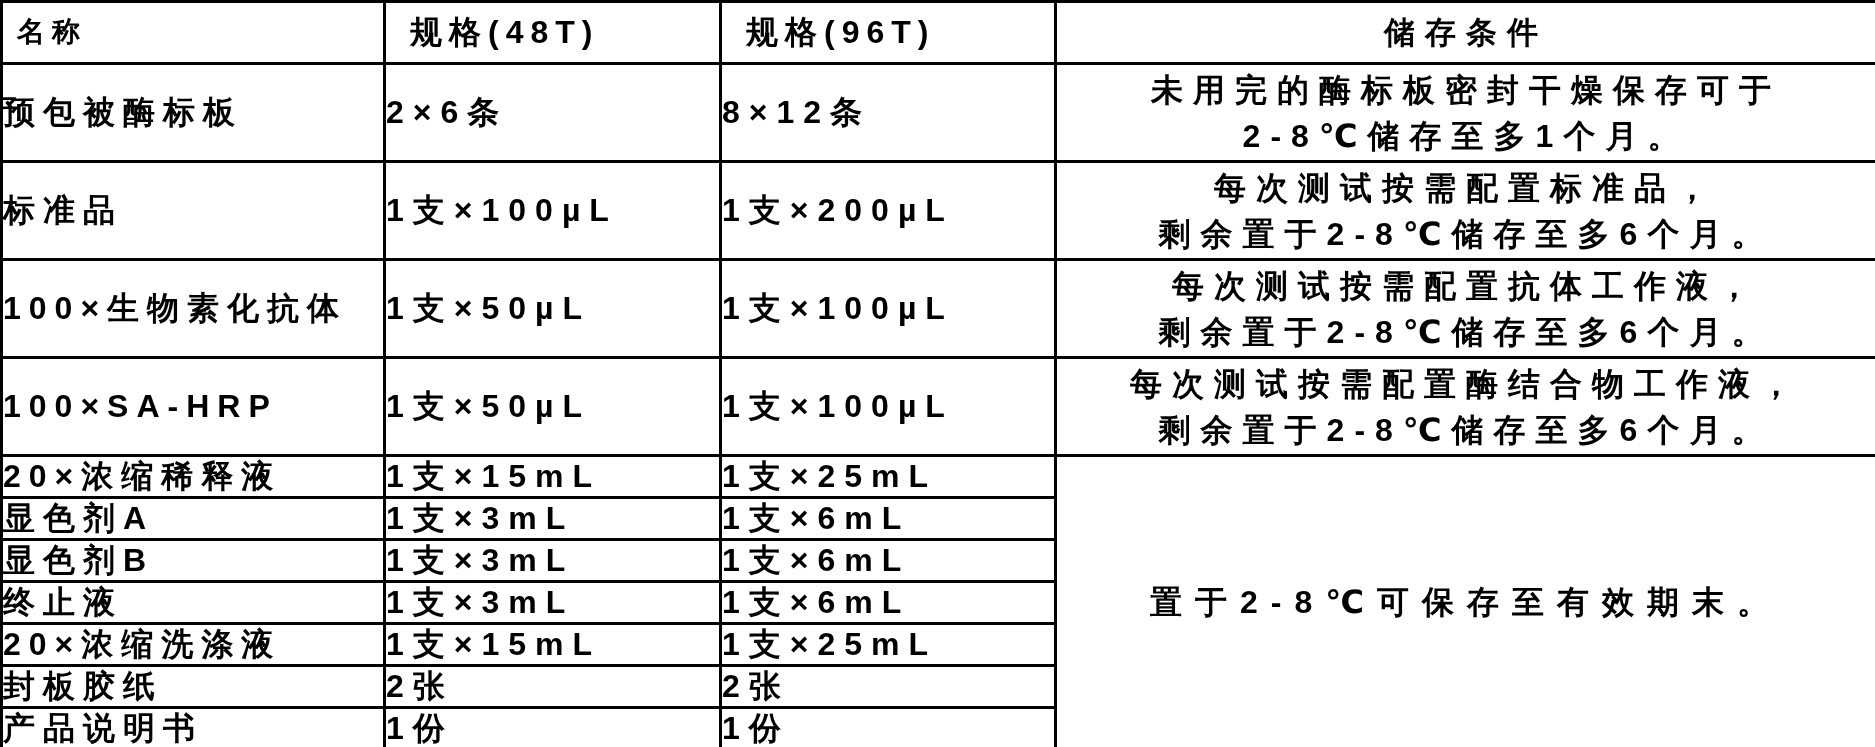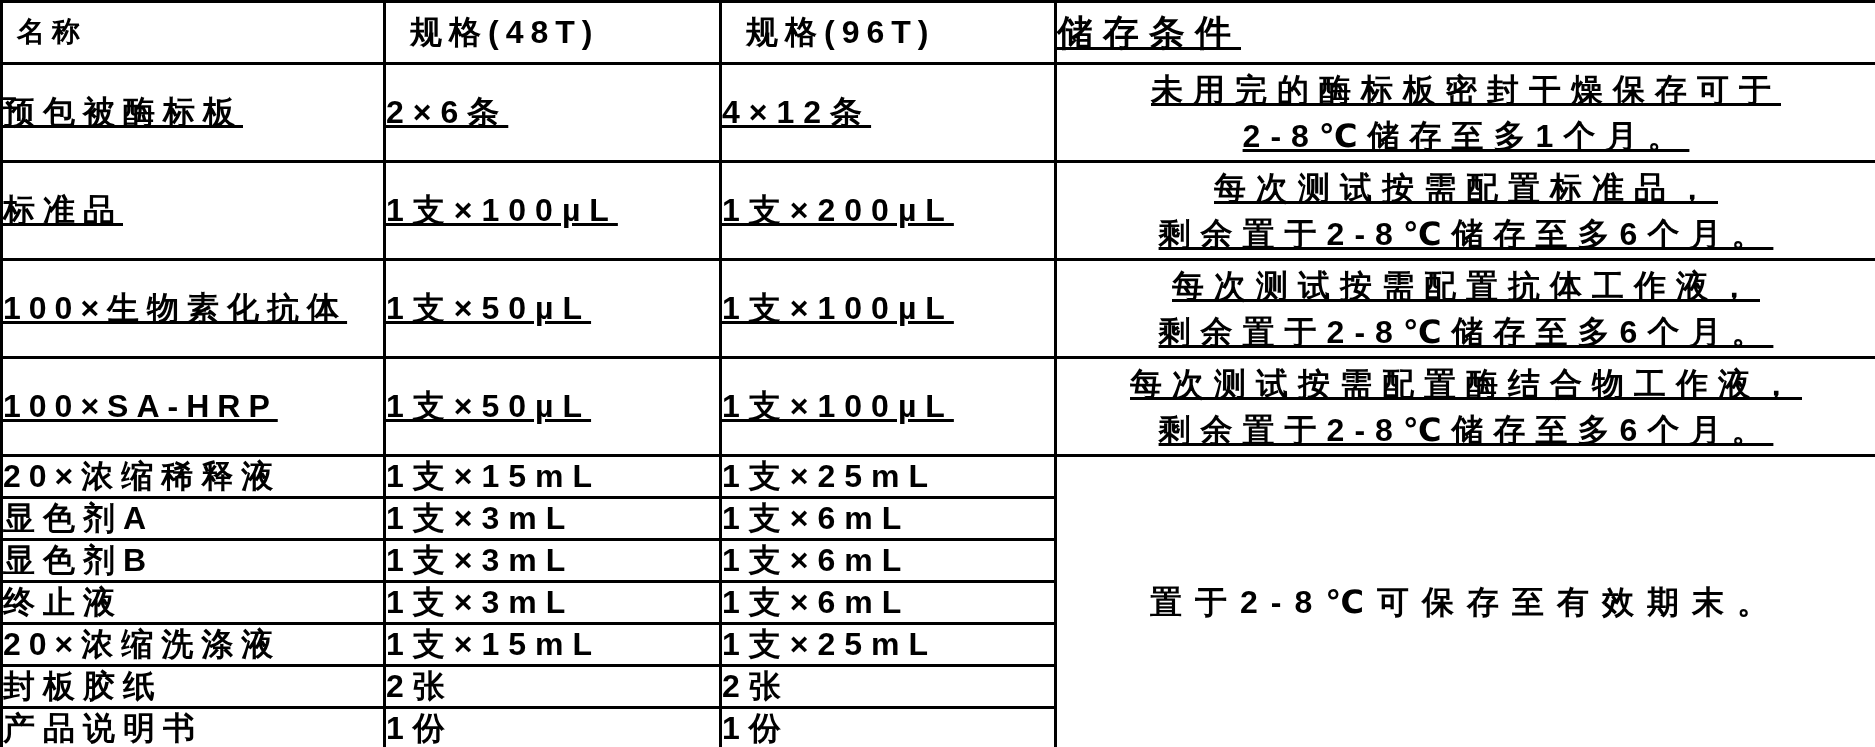--- a/index.html
+++ b/index.html
@@ -25,21 +25,21 @@
     font-size: 32px;
     line-height: 1.15;
   }
   
   col.c-name  { width: 383px; }
   col.c-s48   { width: 336px; }
   col.c-s96   { width: 335px; }
   col.c-store { width: 821px; }
   
   tr.r-head  { height: 62px; }
-  tr.r-tall  { height: 98px; text-decoration: underline; }
+  tr.r-tall  { height: 98px; }
   tr.r-short { height: 42px; margin-left: 19px; }
   
   .cell-name {
     text-align: left;
     padding-left: 14px;
     letter-spacing: 8px;
     white-space: nowrap;
   }
   .cell-spec {
     text-align: left;
@@ -61,24 +61,23 @@
     letter-spacing: 7px;
     font-size: 28px;
   }
   th.h-spec {
     text-align: left;
     padding-left: 24px;
     letter-spacing: 7px;
     font-size: 32px;
   }
   th.h-store {
-    text-align: left;
+    text-align: center;
     letter-spacing: 10px;
-    font-size: 36px;
-    text-decoration: underline;
+    font-size: 31px;
   }
   td.merged-store {
     text-align: center;
     letter-spacing: 13px;
     white-space: nowrap;
     font-size: 32px;
   }
 </style>
 </head>
 <body>
@@ -95,21 +94,21 @@
       <tr class="r-head">
     <th class="h-name">名称</th>
     <th class="h-spec">规格(48T)</th>
     <th class="h-spec">规格(96T)</th>
     <th class="h-store">储存条件</th>
   </tr>
 
   <tr class="r-tall">
     <td class="cell-name">预包被酶标板</td>
     <td class="cell-spec">2×6条</td>
-    <td class="cell-spec">4×12条</td>
+    <td class="cell-spec">8×12条</td>
     <td class="cell-store">
       <div class="line">未用完的酶标板密封干燥保存可于</div>
       <div class="line">2-8℃储存至多1个月。</div>
     </td>
   </tr>
 
   <tr class="r-tall">
     <td class="cell-name">标准品</td>
     <td class="cell-spec">1支×100µL</td>
     <td class="cell-spec">1支×200µL</td>

